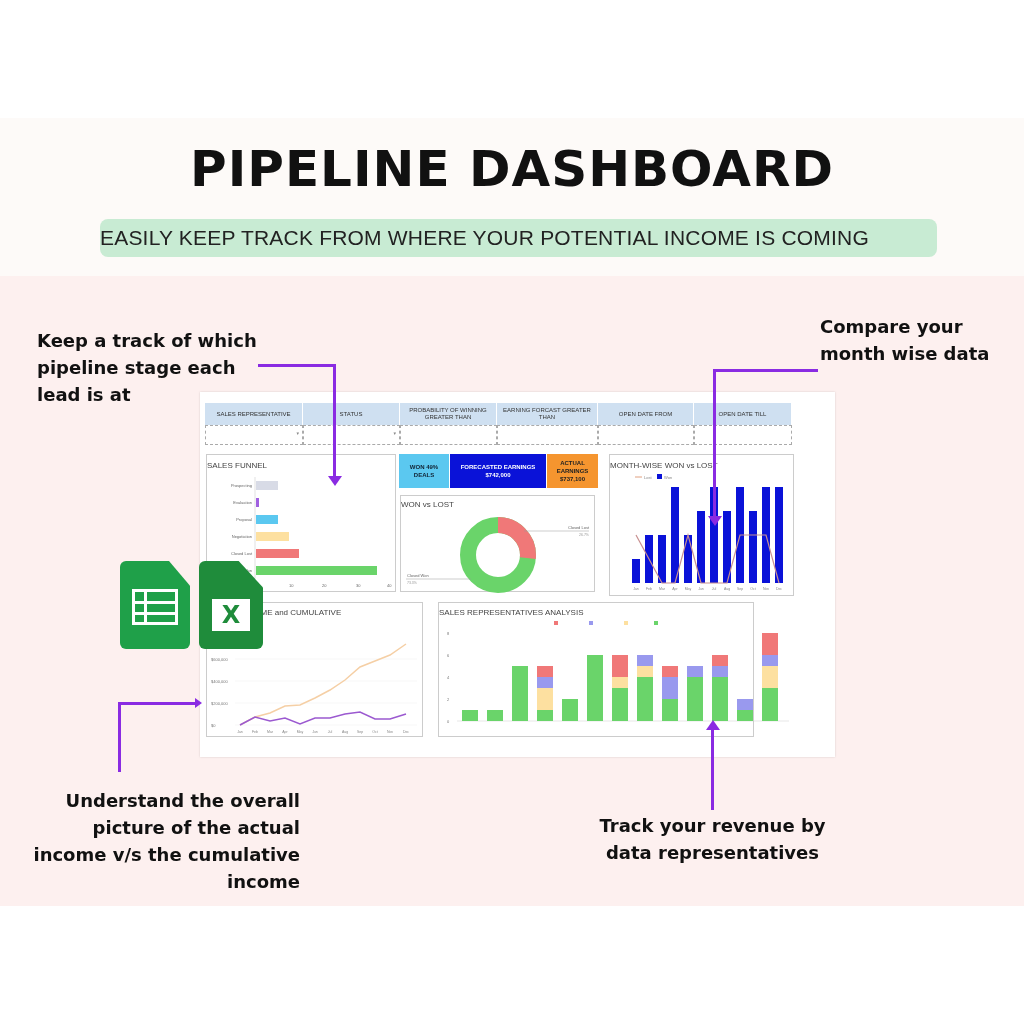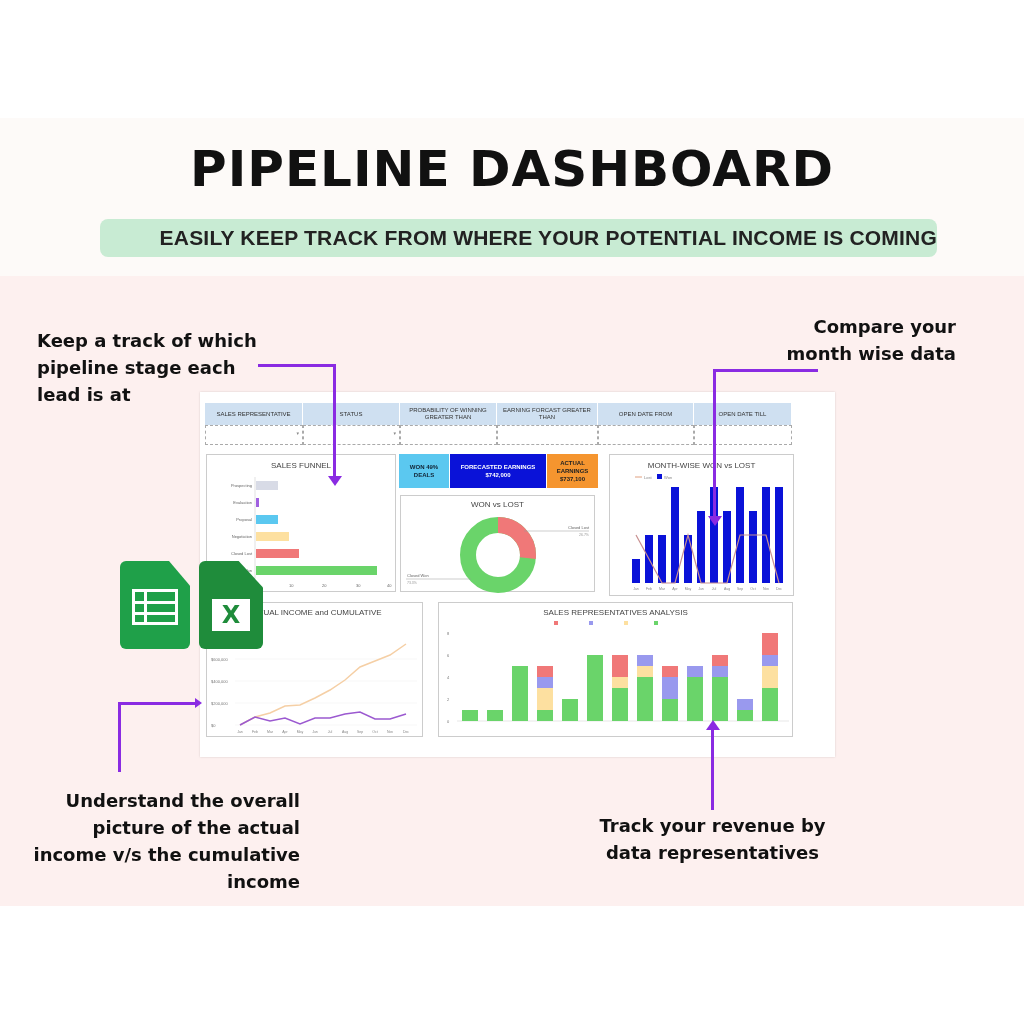--- a/index.html
+++ b/index.html
@@ -1,41 +1,41 @@
 <!DOCTYPE html>
 <html><head>
 <meta charset="utf-8">
 <style>
 *{box-sizing:border-box;margin:0;padding:0}
 body{width:1024px;height:1024px;background:#fff;font-family:"Liberation Sans",sans-serif;position:relative;overflow:hidden}
 .band-top{position:absolute;left:0;top:118px;width:1024px;height:158px;background:#fdfaf8}
 .band-main{position:absolute;left:0;top:276px;width:1024px;height:630px;background:#fdf0ef}
 .title{position:absolute;left:0;top:140px;width:1024px;text-align:center;font-family:"DejaVu Sans",sans-serif;font-weight:bold;font-size:50px;letter-spacing:1px;color:#111}
-.subtitle{position:absolute;left:100px;top:219px;width:837px;height:38px;background:#c8ebd3;border-radius:8px;text-align:right;line-height:38px;font-family:"Liberation Sans",sans-serif;font-weight:bold;font-size:21px;color:#222;white-space:nowrap;letter-spacing:0.2px}
+.subtitle{position:absolute;left:100px;top:219px;width:837px;height:38px;background:#c8ebd3;border-radius:8px;text-align:left;line-height:38px;font-family:"Liberation Sans",sans-serif;font-weight:normal;font-size:21px;color:#222;white-space:nowrap;letter-spacing:0.2px}
 .note{position:absolute;font-family:"DejaVu Sans",sans-serif;font-weight:bold;font-size:18px;line-height:27px;color:#111}
 .line{position:absolute;background:#8a2be2}
 .dash{position:absolute;left:200px;top:392px;width:635px;height:365px;background:#fff;box-shadow:0 0 2px rgba(0,0,0,0.15)}
 .fhead{position:absolute;top:11px;height:22px;background:#cfe0f1;font-size:6px;color:#333;text-align:center;display:flex;align-items:center;justify-content:center;line-height:7px;border-right:1px solid #fff}
 .finput{position:absolute;top:33px;height:20px;border:1px dashed #aaa;background:#fff}
 .panel{position:absolute;border:1px solid #ccc;background:#fff}
-.ptitle{position:absolute;left:0;width:100%;text-align:center;font-size:8px;color:#444}
+.ptitle{position:absolute;left:0;width:100%;font-size:8px;color:#444}
 .kpi{position:absolute;top:62px;height:34px;font-size:6px;font-weight:bold;text-align:center;display:flex;align-items:center;justify-content:center;line-height:8px}
 .icon-sheet{position:absolute;border-radius:6px}
 </style>
 </head>
 <body>
 
 <div class="band-top"></div>
 <div class="band-main"></div>
 
 <div class="title">PIPELINE DASHBOARD</div>
 <div class="subtitle">EASILY KEEP  TRACK FROM WHERE YOUR POTENTIAL INCOME IS COMING</div>
 
 <div class="note" style="left:37px;top:327px;width:220px;">Keep a track of which pipeline stage each lead is at</div>
-<div class="note" style="left:776px;top:313px;width:180px;text-align:right;">Compare your month wise data</div>
+<div class="note" style="left:820px;top:313px;width:180px;text-align:left;">Compare your month wise data</div>
 <div class="note" style="left:15px;top:787px;width:285px;text-align:right;">Understand the overall picture of the actual income v/s the cumulative income</div>
 <div class="note" style="left:590px;top:812px;width:245px;text-align:center;">Track your revenue by data representatives</div>
 
 <div class="dash">
 
   <div class="fhead" style="left:5px;width:98px">SALES REPRESENTATIVE</div>
   <div class="fhead" style="left:103px;width:97px">STATUS</div>
   <div class="fhead" style="left:200px;width:97px">PROBABILITY OF WINNING GREATER THAN</div>
   <div class="fhead" style="left:297px;width:101px">EARNING FORCAST GREATER THAN</div>
   <div class="fhead" style="left:398px;width:96px">OPEN DATE FROM</div>
@@ -164,21 +164,21 @@
           <text x="123" y="130">Jul</text>
           <text x="138" y="130">Aug</text>
           <text x="153" y="130">Sep</text>
           <text x="168" y="130">Oct</text>
           <text x="183" y="130">Nov</text>
           <text x="199" y="130">Dec</text>
       </g>
     </svg>
   </div>
 
-  <div class="panel" style="left:238px;top:210px;width:355px;height:135px">
+  <div class="panel" style="left:238px;top:210px;width:316px;height:135px">
     <div class="ptitle" style="top:5px">SALES REPRESENTATIVES ANALYSIS</div>
     <svg width="355" height="135" style="position:absolute;left:0;top:0">
       <rect x="115" y="18" width="4" height="4" fill="#f07878"></rect>
         <rect x="150" y="18" width="4" height="4" fill="#9999ee"></rect>
         <rect x="185" y="18" width="4" height="4" fill="#fde0a0"></rect>
         <rect x="215" y="18" width="4" height="4" fill="#6ad46a"></rect>
       <g font-size="4" fill="#777">
           <text x="8" y="120">0</text>
           <text x="8" y="98">2</text>
           <text x="8" y="76">4</text>

